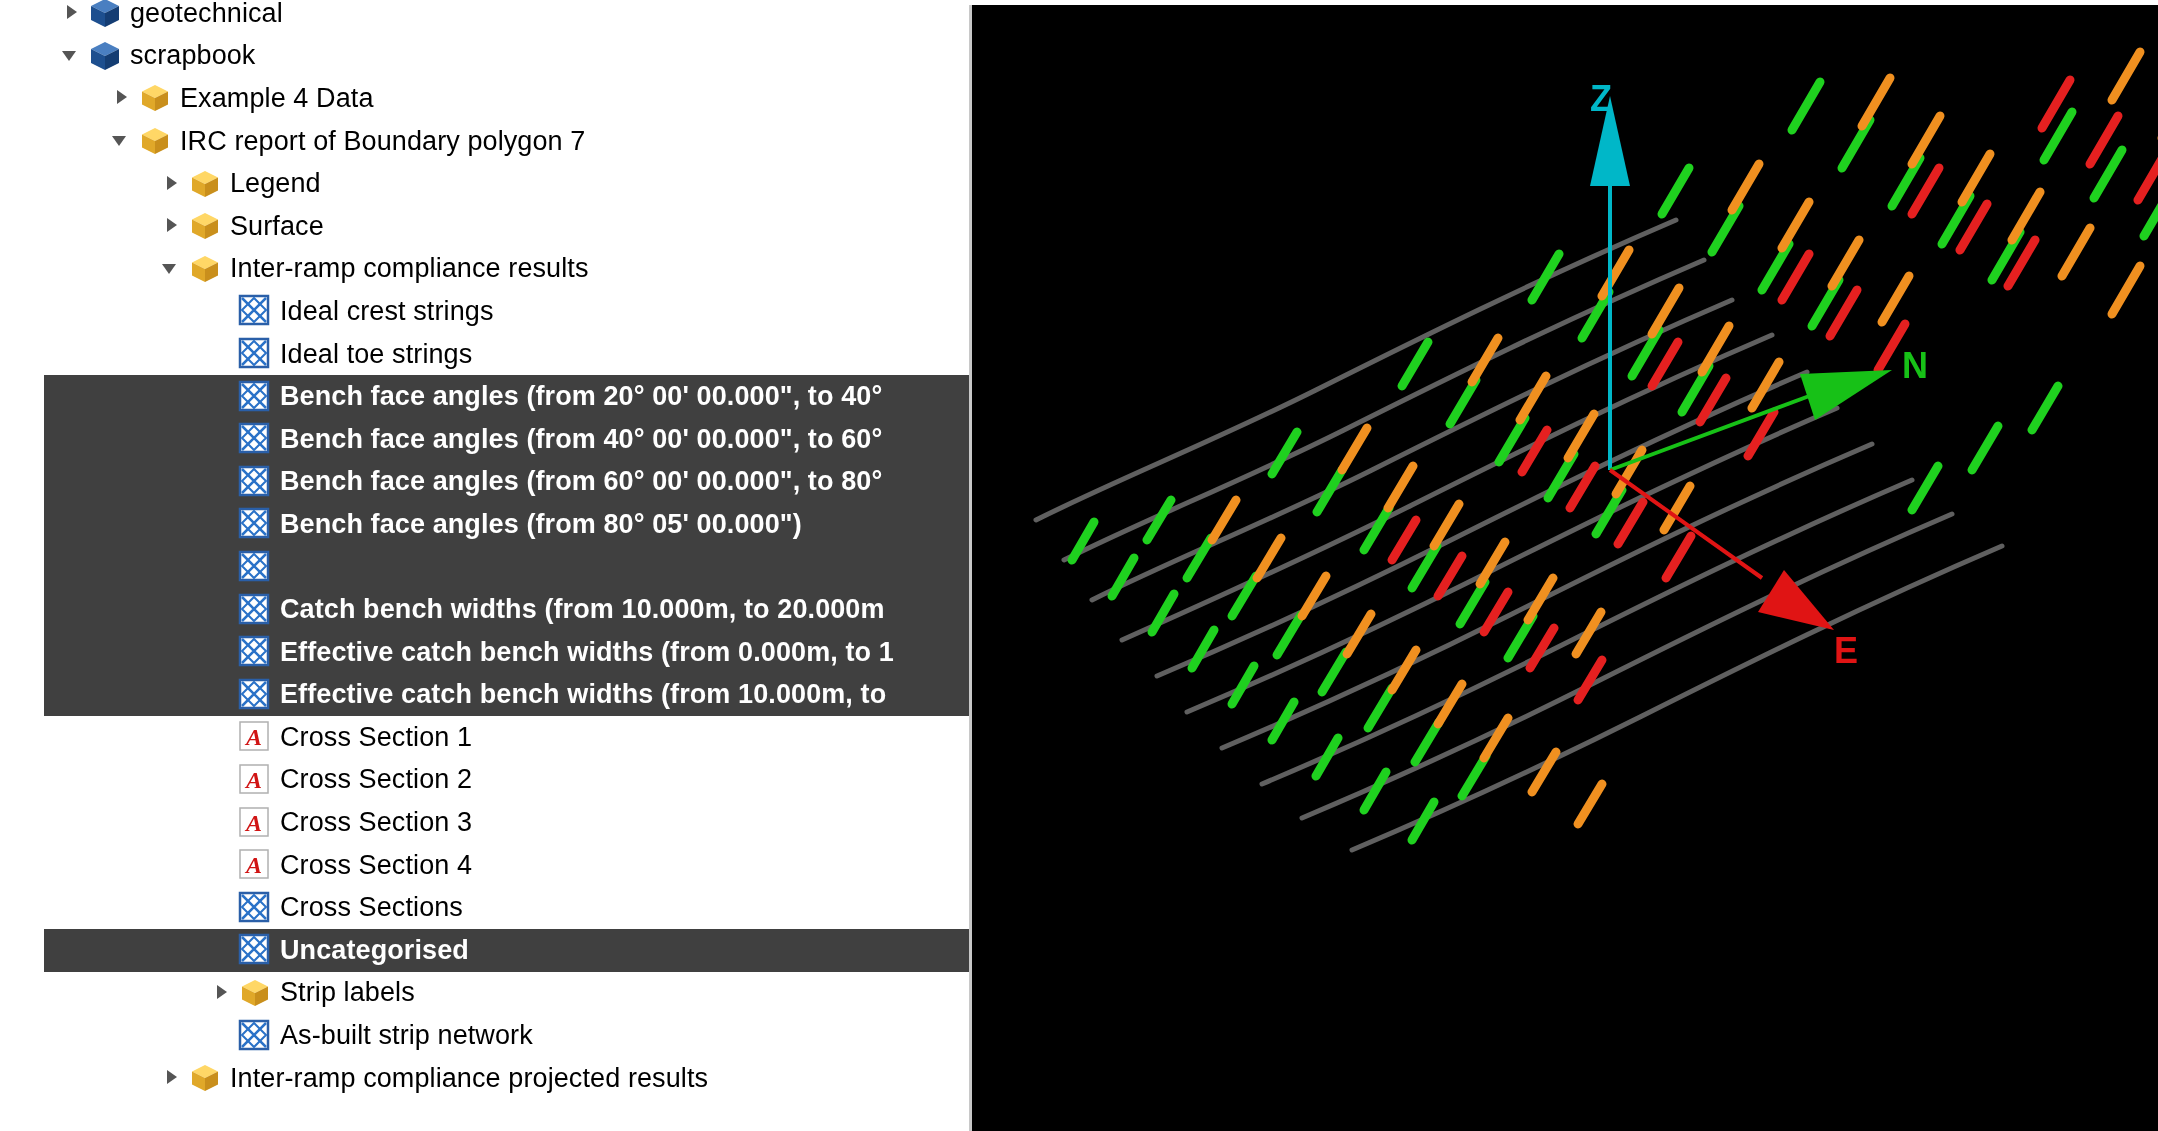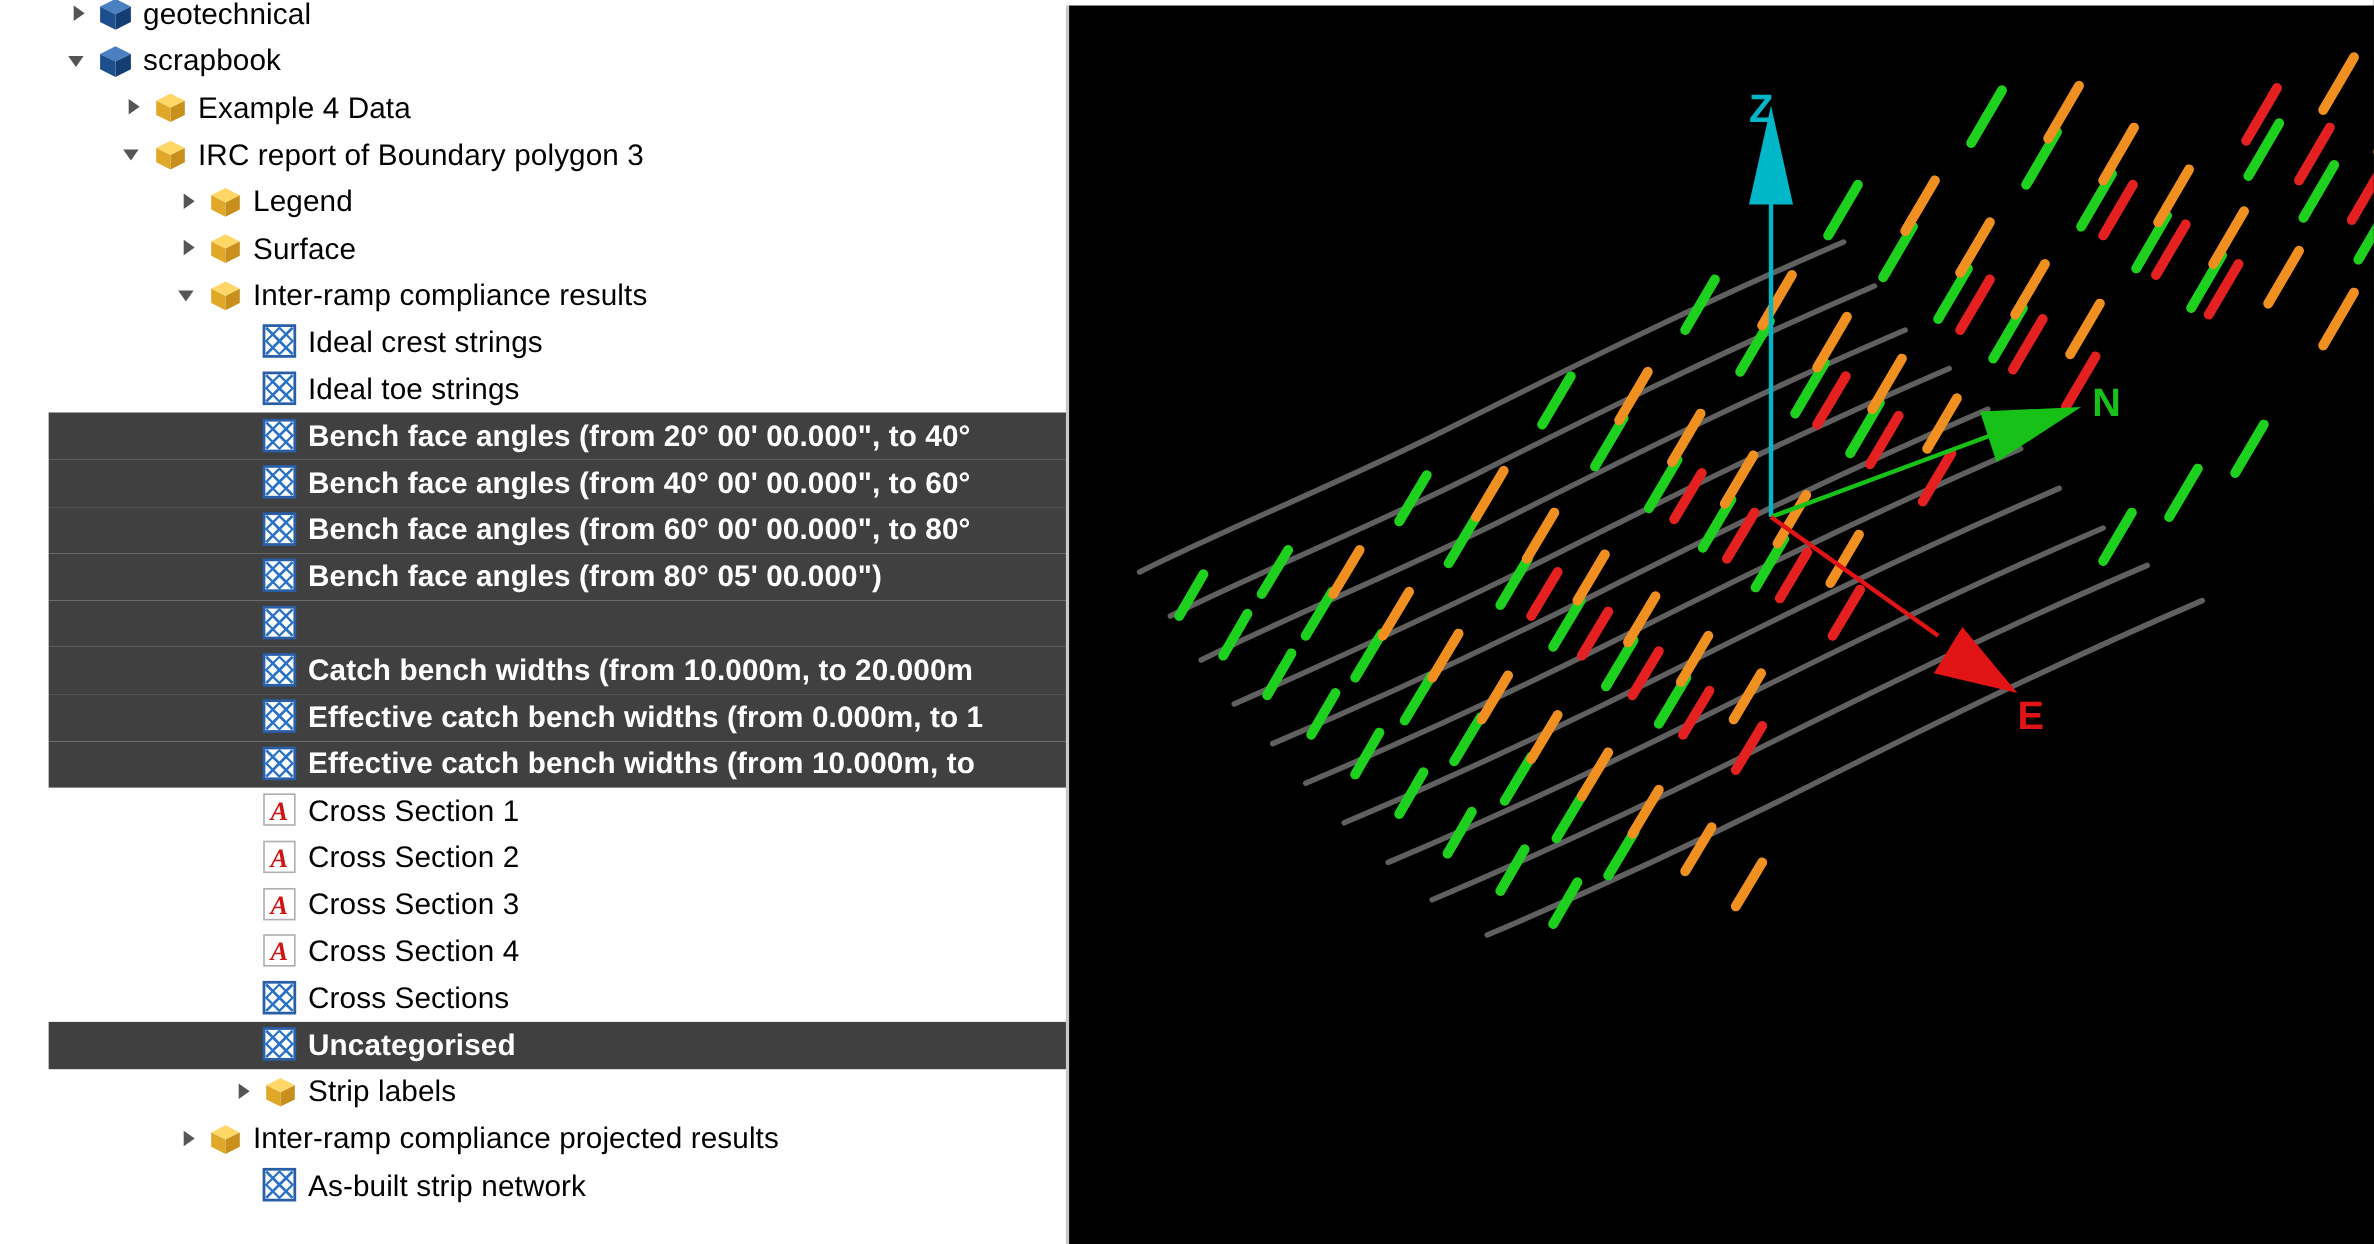--- a/index.html
+++ b/index.html
@@ -170,21 +170,21 @@
         <div class="row">
           <span class="indent" style="width: 64px;"></span>
           <span class="twisty expanded"></span>
           <span class="icon">
             <svg width="34" height="34" viewBox="0 0 34 34">
               <polygon points="17,4 30,10.5 17,17 4,10.5" fill="#ffd766"></polygon>
               <polygon points="4,10.5 17,17 17,30 4,23.5" fill="#e0a829"></polygon>
               <polygon points="30,10.5 30,23.5 17,30 17,17" fill="#c98f1c"></polygon>
             </svg>
           </span>
-          <span class="label">IRC report of Boundary polygon 3</span>
+          <span class="label">IRC report of Boundary polygon 7</span>
         </div>
         <div class="row">
           <span class="indent" style="width: 114px;"></span>
           <span class="twisty collapsed"></span>
           <span class="icon">
             <svg width="34" height="34" viewBox="0 0 34 34">
               <polygon points="17,4 30,10.5 17,17 4,10.5" fill="#ffd766"></polygon>
               <polygon points="4,10.5 17,17 17,30 4,23.5" fill="#e0a829"></polygon>
               <polygon points="30,10.5 30,23.5 17,30 17,17" fill="#c98f1c"></polygon>
             </svg>
@@ -408,42 +408,42 @@
           <span class="icon">
             <svg width="34" height="34" viewBox="0 0 34 34">
               <polygon points="17,4 30,10.5 17,17 4,10.5" fill="#ffd766"></polygon>
               <polygon points="4,10.5 17,17 17,30 4,23.5" fill="#e0a829"></polygon>
               <polygon points="30,10.5 30,23.5 17,30 17,17" fill="#c98f1c"></polygon>
             </svg>
           </span>
           <span class="label">Strip labels</span>
         </div>
         <div class="row">
+          <span class="indent" style="width: 164px;"></span>
+          <span class="twisty "></span>
+          <span class="icon">
+            <svg width="32" height="32" viewBox="0 0 32 32">
+              <rect x="2" y="2" width="28" height="28" fill="#ffffff" stroke="#2a5fa8" stroke-width="2.5"></rect>
+              <path d="M4 4 L28 28 M28 4 L4 28" stroke="#2a72c8" stroke-width="2.5"></path>
+              <path d="M16 4 L28 16 L16 28 L4 16 Z" stroke="#2a72c8" stroke-width="2" fill="none"></path>
+            </svg>
+          </span>
+          <span class="label">As-built strip network</span>
+        </div>
+        <div class="row">
           <span class="indent" style="width: 114px;"></span>
           <span class="twisty collapsed"></span>
           <span class="icon">
             <svg width="34" height="34" viewBox="0 0 34 34">
               <polygon points="17,4 30,10.5 17,17 4,10.5" fill="#ffd766"></polygon>
               <polygon points="4,10.5 17,17 17,30 4,23.5" fill="#e0a829"></polygon>
               <polygon points="30,10.5 30,23.5 17,30 17,17" fill="#c98f1c"></polygon>
             </svg>
           </span>
           <span class="label">Inter-ramp compliance projected results</span>
-        </div>
-        <div class="row">
-          <span class="indent" style="width: 164px;"></span>
-          <span class="twisty "></span>
-          <span class="icon">
-            <svg width="32" height="32" viewBox="0 0 32 32">
-              <rect x="2" y="2" width="28" height="28" fill="#ffffff" stroke="#2a5fa8" stroke-width="2.5"></rect>
-              <path d="M4 4 L28 28 M28 4 L4 28" stroke="#2a72c8" stroke-width="2.5"></path>
-              <path d="M16 4 L28 16 L16 28 L4 16 Z" stroke="#2a72c8" stroke-width="2" fill="none"></path>
-            </svg>
-          </span>
-          <span class="label">As-built strip network</span>
         </div>
       </div>
   </div>
 
   <div class="panel-divider"></div>
 
   <div class="viewport">
     <svg width="1233" height="1131" viewBox="0 0 1233 1131">
       <rect x="0" y="0" width="1233" height="1131" fill="#000000"></rect>
 

